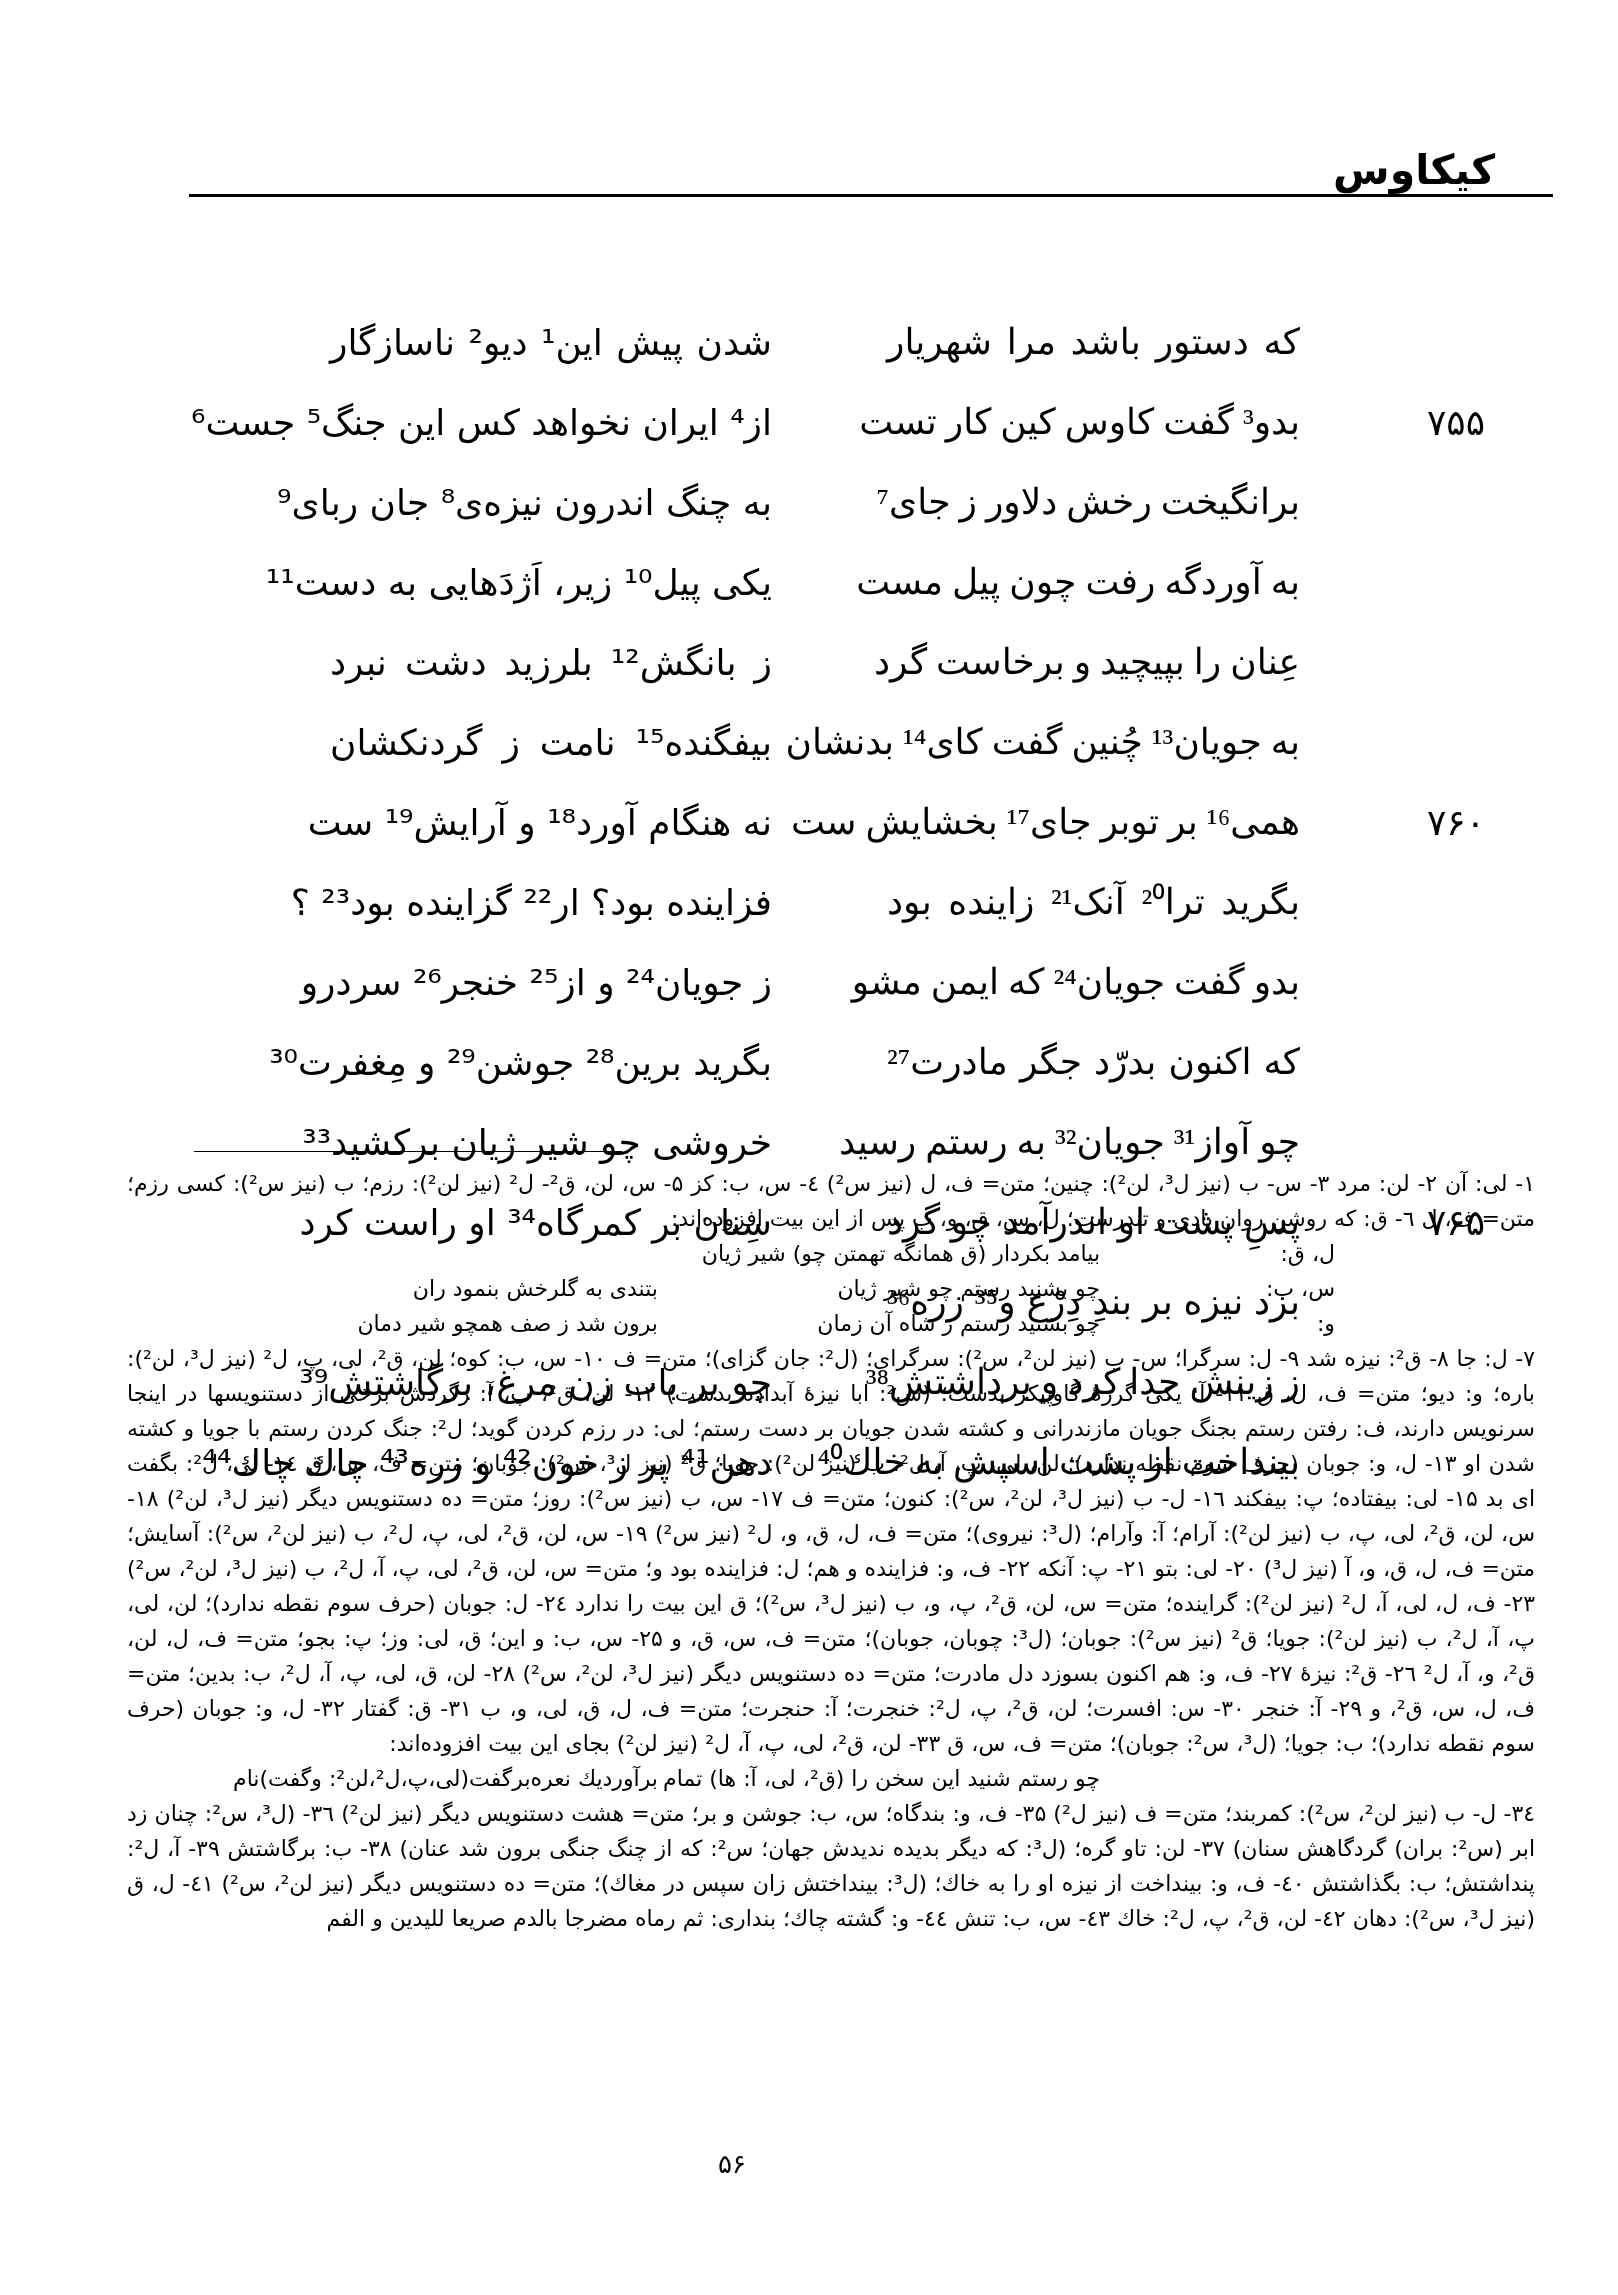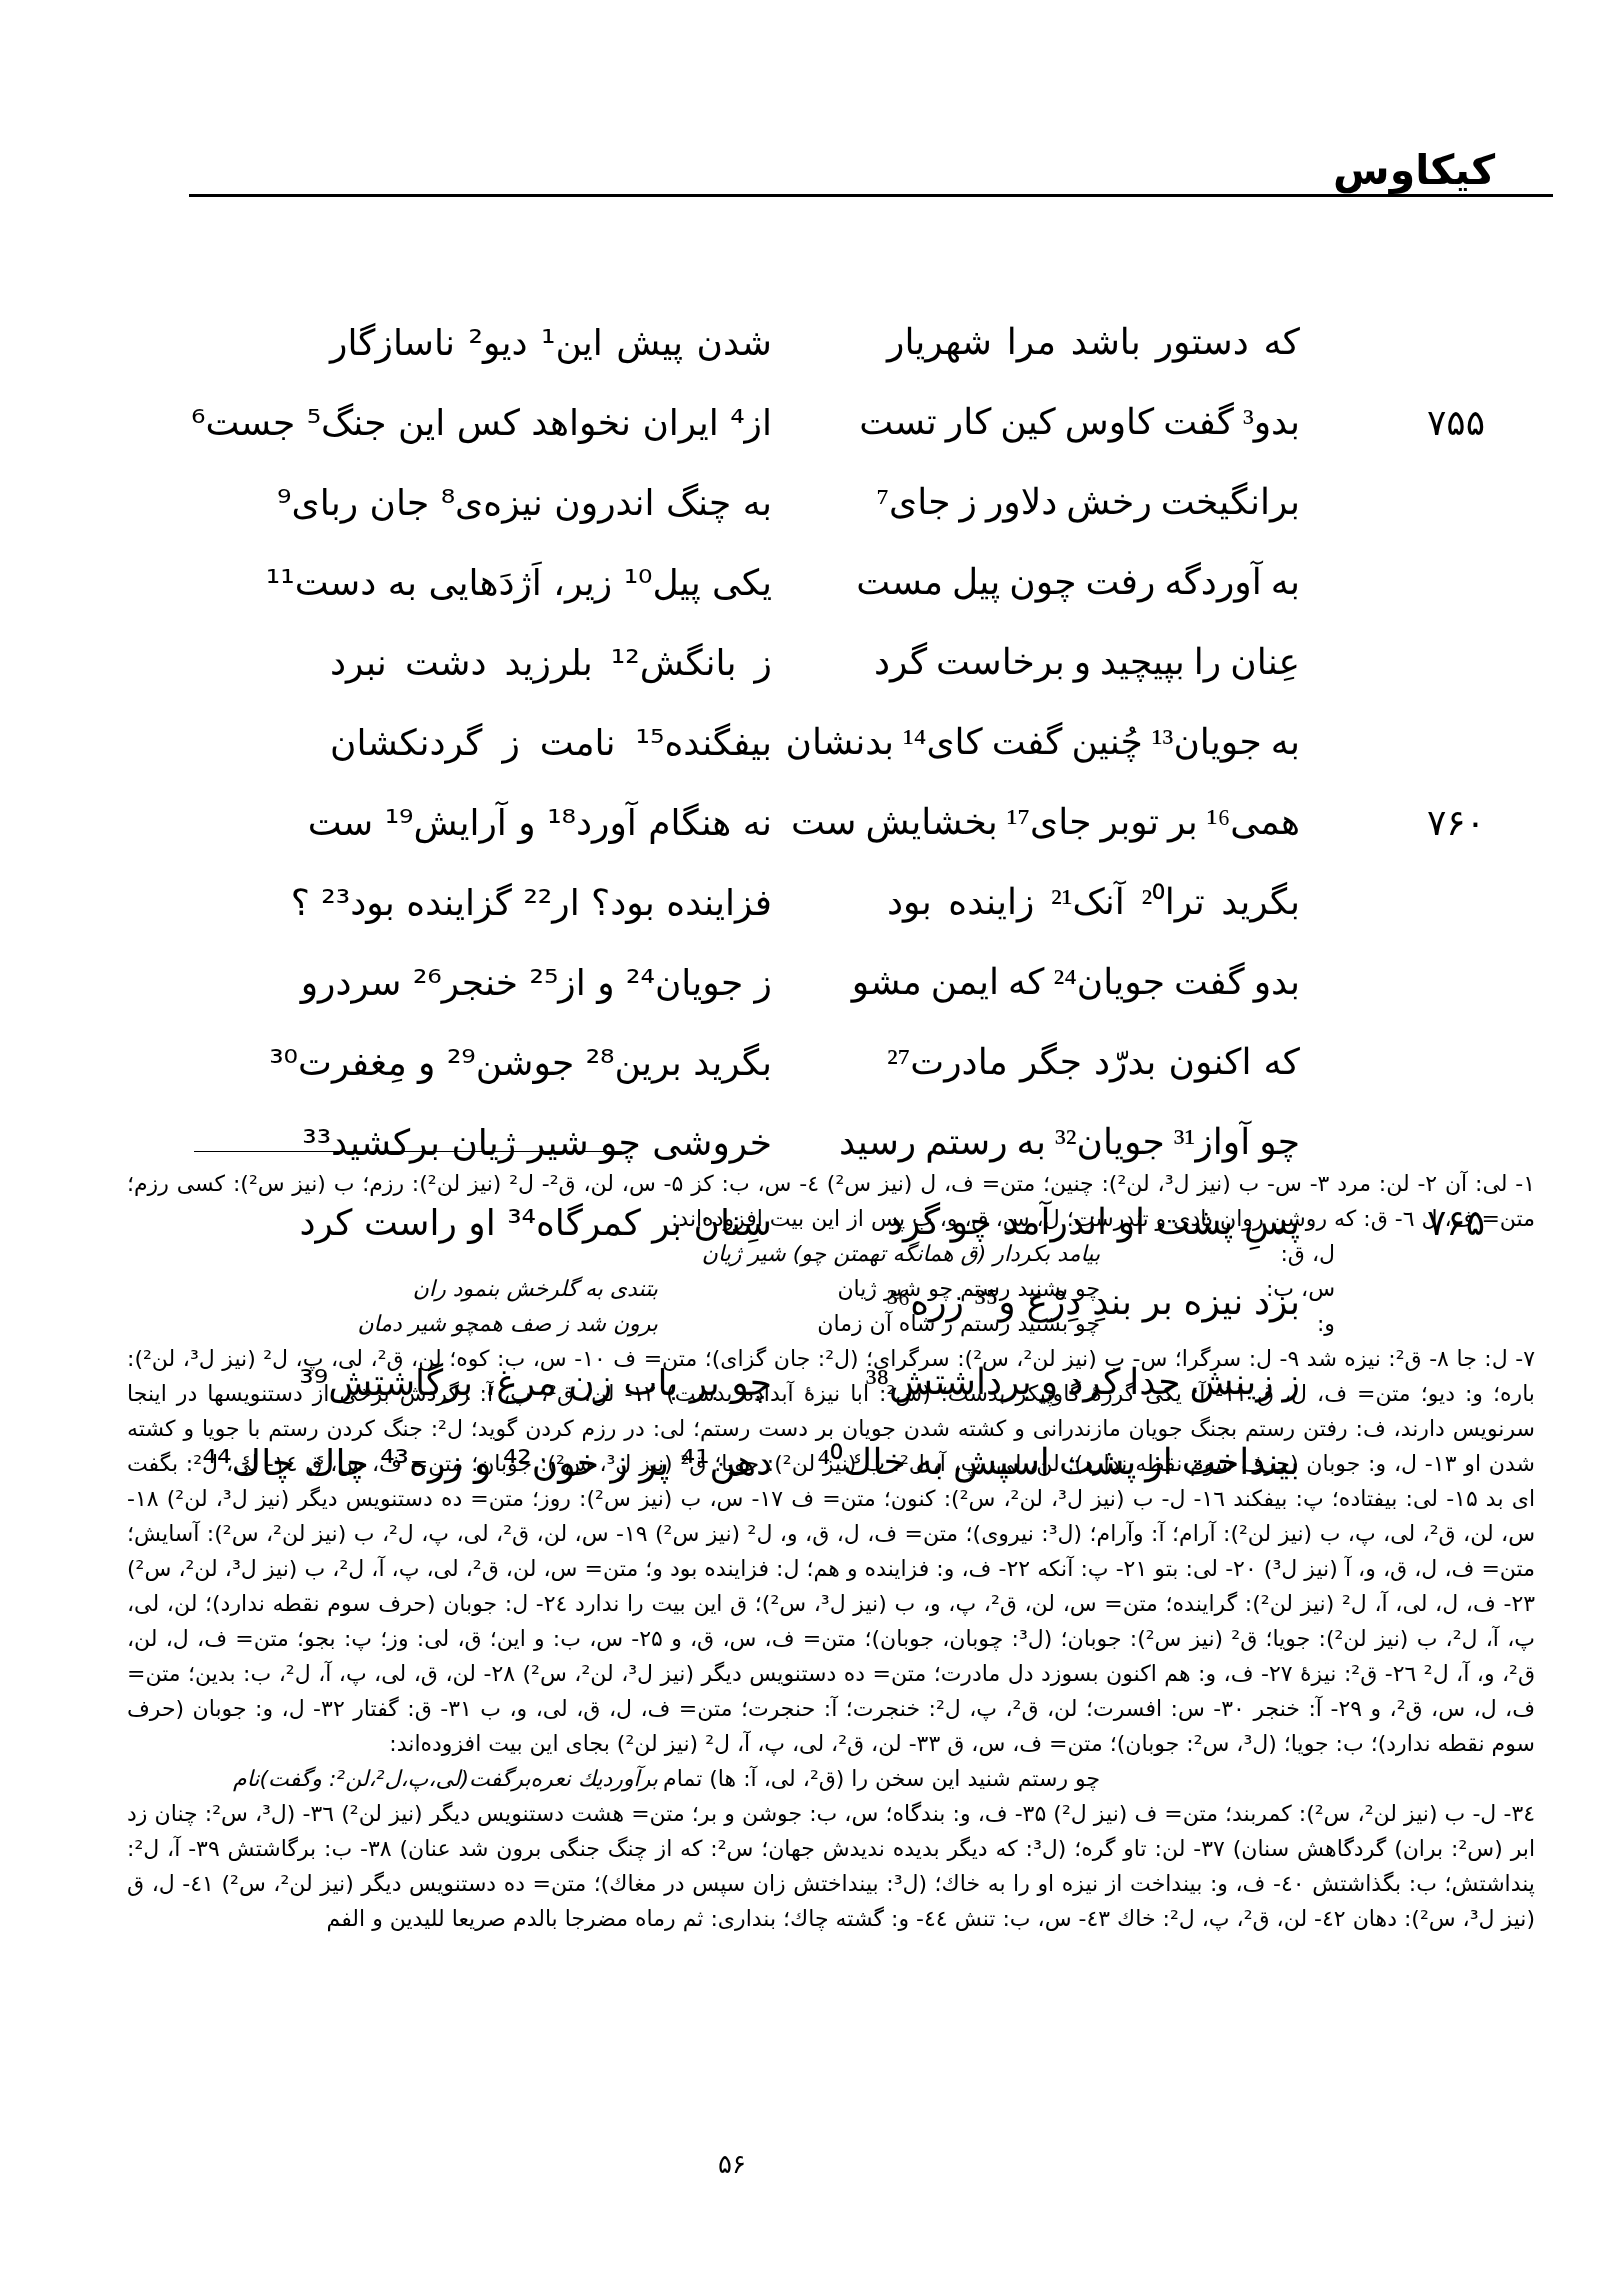--- a/index.html
+++ b/index.html
@@ -20,21 +20,21 @@
   .verse-num { position: absolute; right: 0; top: 0; font-size: 36px; line-height: 57px; width: 86px; text-align: right; }
 
   .notes-rule { position: absolute; top: 1151px; left: 192px; width: 428px; height: 1.4px; background: #000; }
   .notes { position: absolute; top: 1166px; left: 125px; width: 1408px; font-size: 22px; line-height: 35px;
            text-align: justify; }
   .notes p { margin: 0; }
   .poem-block { margin: 0 0 0 0; }
   .poem-line { display: flex; justify-content: flex-start; gap: 0; height: 35px; }
   .poem-line .pl-src { width: 235px; font-weight: normal; padding-right: 200px; }
   .poem-line .pl-h1 { width: 442px; }
-  .poem-line .pl-h2 { width: 442px; font-style: italic; }
+  .poem-line .pl-h2 { width: 442px; }
 
   .page-number { position: absolute; top: 2149px; left: 0; width: 1460px; text-align: center; font-size: 26px; direction: rtl; }
 </style>
 </head>
 <body>
 
 <div class="page">
 
   <div class="running-head">کیکاوس</div>
   <div class="head-rule"></div>

